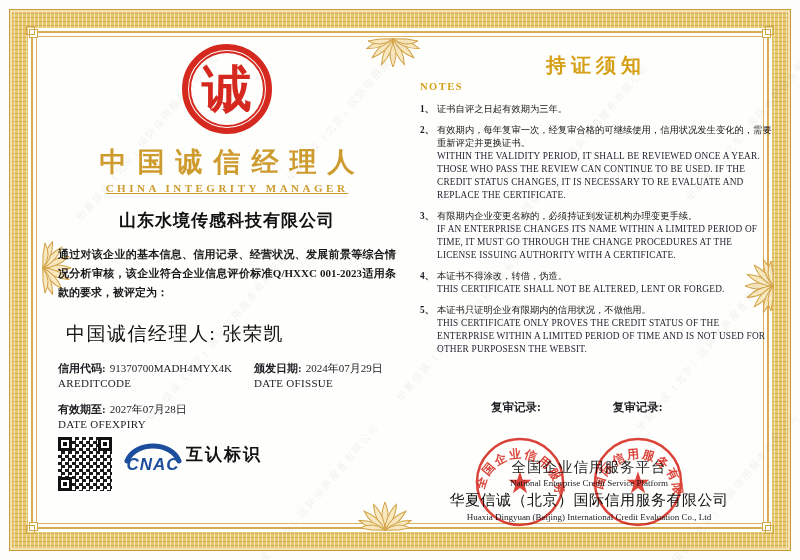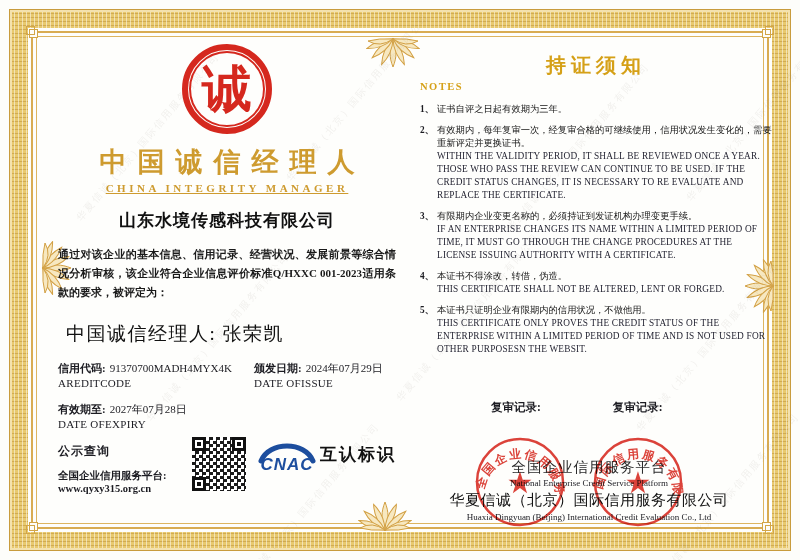--- a/index.html
+++ b/index.html
@@ -150,24 +150,20 @@
         <span class="fl">颁发日期:</span><span class="fv">2024年07月29日</span>
         <div class="fs">DATE OFISSUE</div>
       </div>
       <div class="field">
         <span class="fl">有效期至:</span><span class="fv">2027年07月28日</span>
         <div class="fs">DATE OFEXPIRY</div>
       </div>
     </div>
 
     <div class="bottom-row">
-      <div class="query-block">
-        <div class="query-title">公示查询</div>
-        <div class="query-platform">全国企业信用服务平台: www.qyxy315.org.cn</div>
-      </div>
       <div class="qr-row">
         <div class="qr">
             <i class="f1"></i>
             <i class="f2"></i>
             <i class="f3"></i>
           </div>
         <div class="cnac-block">
           <svg width="66" height="36" viewBox="0 0 66 36">
             <path d="M7 24 C15 4 51 4 59 24" stroke="#1D4E9E" stroke-width="5" fill="none" stroke-linecap="round"></path>
             <text x="33" y="33" text-anchor="middle" font-size="17" font-weight="bold" font-style="italic" fill="#1D4E9E" letter-spacing="1" font-family="Liberation Sans, sans-serif">CNAC</text>

